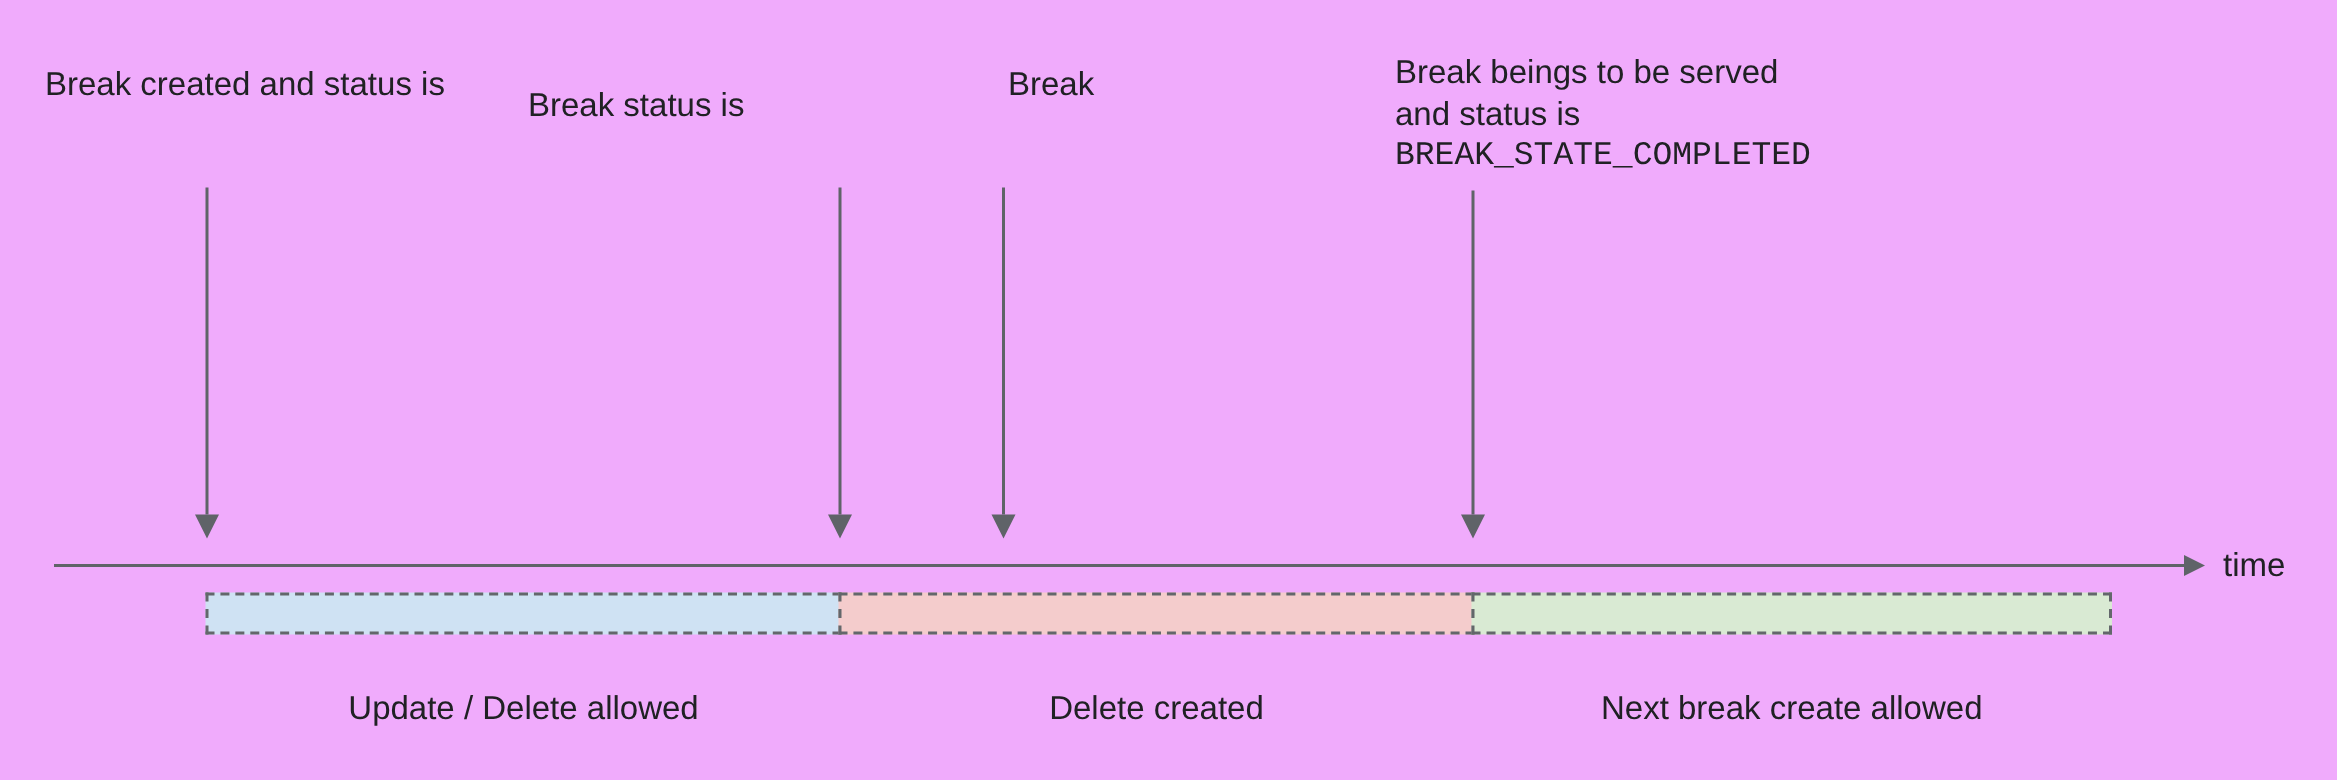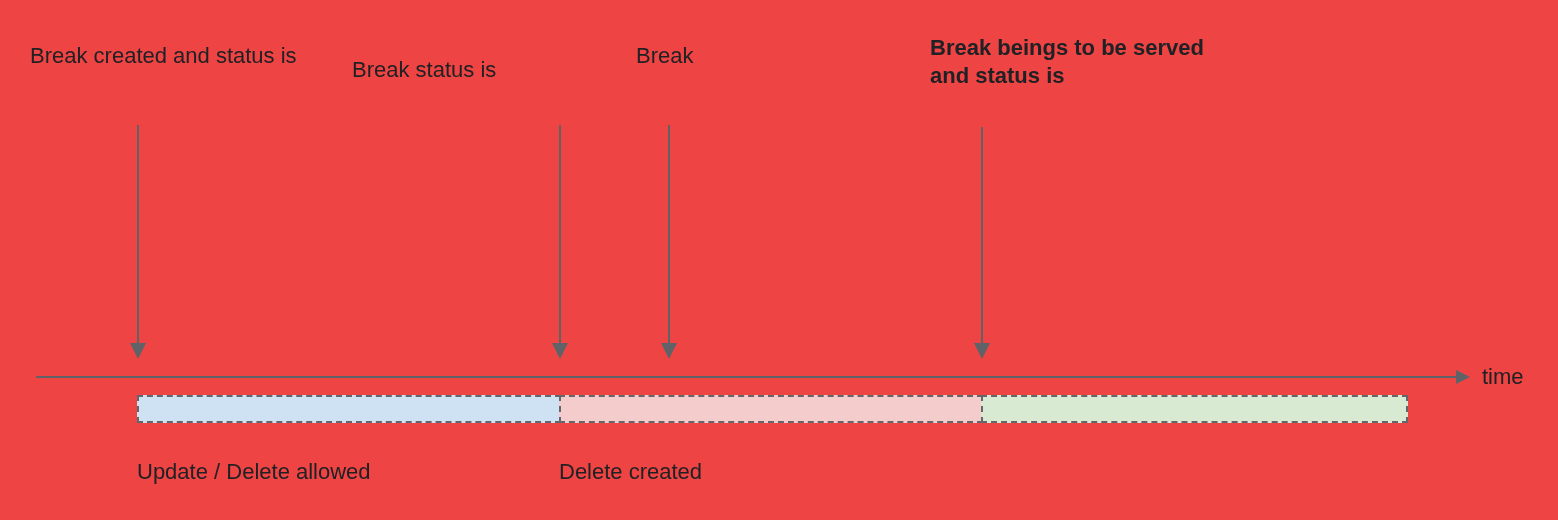--- a/index.html
+++ b/index.html
@@ -1,20 +1,20 @@
 <!DOCTYPE html>
 <html><head>
 <meta charset="utf-8">
 <style>
   html, body { margin: 0; padding: 0; background: #ffffff; }
   .canvas {
     position: relative;
     width: 1558px;
     height: 520px;
-    background: #ef4444;
+    background: #f0abfc;
     font-family: "Liberation Sans", sans-serif;
     color: #202124;
     overflow: hidden;
   }
   .annotation {
     position: absolute;
     font-size: 22px;
     line-height: 28px;
     white-space: nowrap;
   }
@@ -60,43 +60,44 @@
     top: 395px;
     height: 28px;
     box-sizing: border-box;
     border: 2px dashed #63676b;
   }
   .seg-label {
     position: absolute;
     top: 458px;
     font-size: 22px;
     line-height: 28px;
-    text-align: left;
+    text-align: center;
   }
 </style>
 </head>
 <body>
 
 <div class="canvas">
 
   <div class="annotation" style="left:30px; top:42px;">
     <div>Break created and status is</div>
   </div>
 
   <div class="annotation" style="left:352px; top:56px;">
     <div>Break status is</div>
   </div>
 
-  <div class="annotation" style="left:636px; top:42px;">
+  <div class="annotation" style="left:672px; top:42px;">
     <div>Break</div>
   </div>
 
-  <div class="annotation" style="left:930px; top:34px;font-weight:bold;">
+  <div class="annotation" style="left:930px; top:34px;">
     <div>Break beings to be served</div>
     <div>and status is</div>
+    <div class="code">BREAK_STATE_COMPLETED</div>
   </div>
 
   <div>
     <div class="varrow-line" style="left:137px; top:125px; height:218px;"></div>
     <div class="varrow-head" style="left:130px; top:343px;"></div>
   </div>
   <div>
     <div class="varrow-line" style="left:559px; top:125px; height:218px;"></div>
     <div class="varrow-head" style="left:552px; top:343px;"></div>
   </div>
@@ -112,14 +113,15 @@
   <div class="axis-line"></div>
   <div class="axis-head"></div>
   <div class="axis-label">time</div>
 
   <div class="segment" style="left: 137px; width: 424px; background: rgb(207, 226, 243);"></div>
   <div class="segment" style="left: 559px; width: 424px; background: rgb(244, 204, 204);"></div>
   <div class="segment" style="left: 981px; width: 427px; background: rgb(217, 234, 211);"></div>
 
   <div class="seg-label" style="left:137px; width:424px;">Update / Delete allowed</div>
   <div class="seg-label" style="left:559px; width:424px;">Delete created</div>
+  <div class="seg-label" style="left:981px; width:427px;">Next break create allowed</div>
 
 </div>
 
 </body></html>

